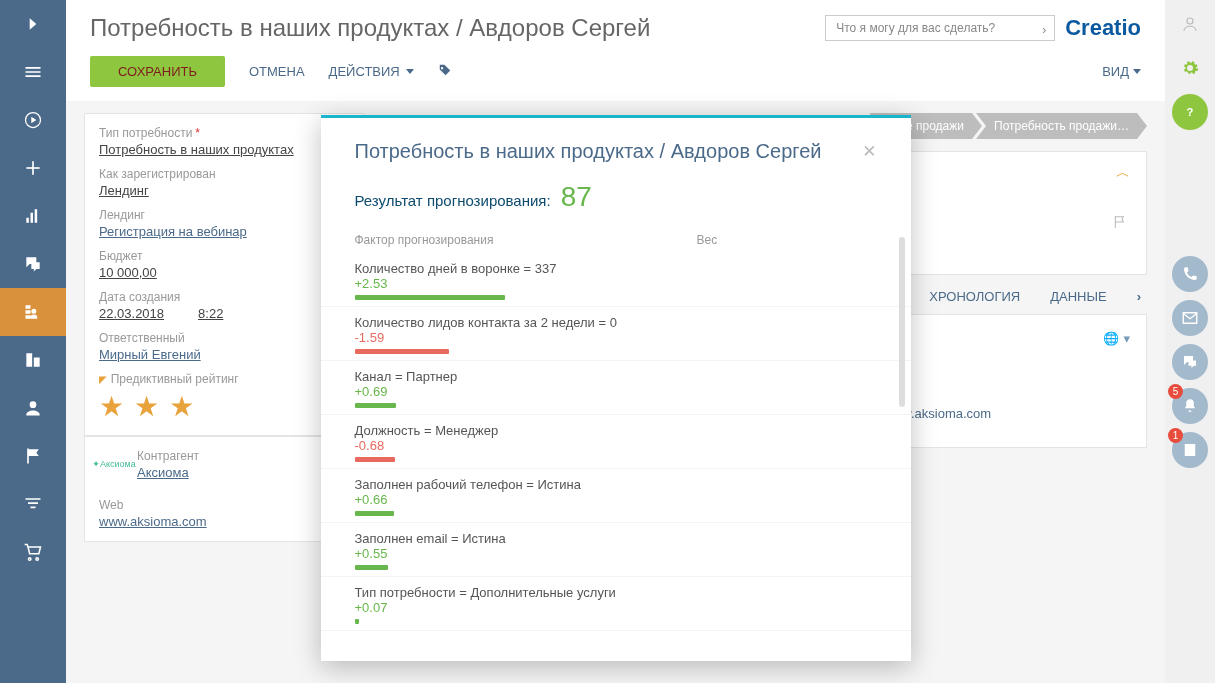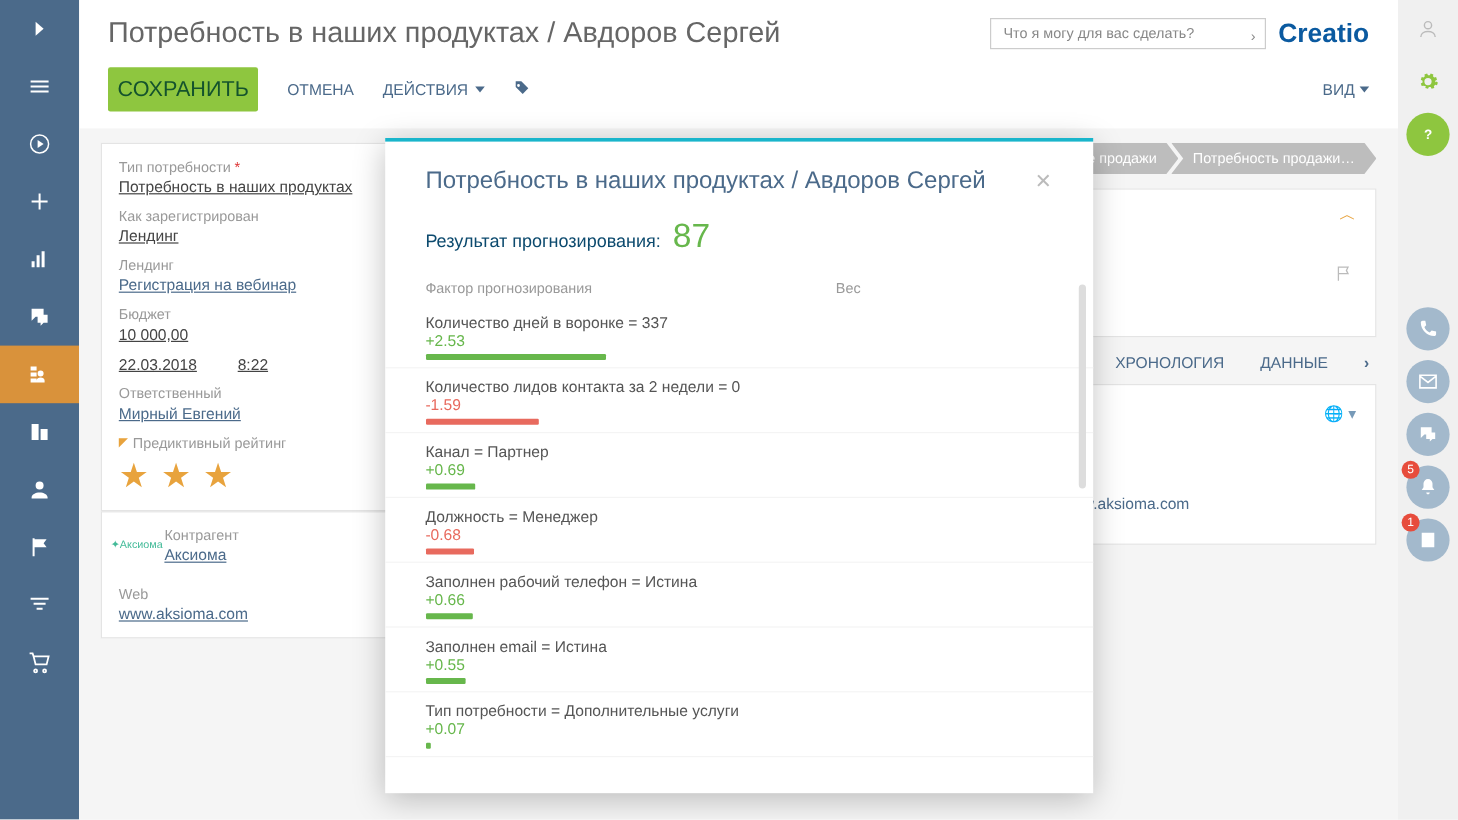--- a/index.html
+++ b/index.html
@@ -28,21 +28,21 @@
 
 
 .main { flex: 1; display: flex; flex-direction: column; position: relative; background: #fff; }
 .header { padding: 14px 24px 8px 24px; display: flex; align-items: center; gap: 10px; }
 .header-title { font-size: 24px; color: #666; flex: 1; }
 .search-box { border: 1px solid #ccc; padding: 5px 28px 5px 10px; font-size: 12px; color: #888; width: 230px; position: relative; }
 .search-chevron { position: absolute; right: 8px; top: 7px; }
 .logo { font-size: 22px; font-weight: 600; color: #0b5aa0; display: flex; align-items: center; gap: 2px; justify-content: center; }
 
 .action-bar { padding: 6px 24px 14px; display: flex; align-items: center; gap: 24px; }
-.btn-save { background: #8ec63f; color: #14532d; padding: 8px 8px; border: none; font-size: 18px; cursor: pointer; border-radius: 2px; }
+.btn-save { background: #8ec63f; color: #7f1d1d; padding: 8px 28px; border: none; font-size: 13px; cursor: pointer; border-radius: 2px; }
 .btn-link { color: #4b6a8a; font-size: 13px; cursor: pointer; display: flex; align-items: center; gap: 4px;}
 .btn-link.with-dd::after { content: ""; border-left: 4px solid transparent; border-right: 4px solid transparent; border-top: 5px solid #4b6a8a; margin-left: 2px; }
 .tag-icon { color: #4b6a8a; }
 .view-btn { margin-left: auto; color: #4b6a8a; font-size: 13px; cursor: pointer; display:flex; align-items:center; gap:4px;}
 .view-btn::after { content: ""; border-left: 4px solid transparent; border-right: 4px solid transparent; border-top: 5px solid #4b6a8a; }
 
 .content { flex: 1; background: #f5f5f5; padding: 12px 18px; display: flex; gap: 16px; overflow: hidden; }
 .col-left { width: 280px; display: flex; flex-direction: column; }
 .card { background: #fff; border: 1px solid #e4e4e4; padding: 12px 14px; }
 .field-label { font-size: 12px; color: #999; margin-bottom: 2px; display: flex; align-items: center; gap: 3px;}
@@ -203,20 +203,21 @@
               <span>Тип потребности</span>
               <span class="req">*</span>
             </div>
           <div class="field-value">Потребность в наших продуктах</div>
           <div class="field-label">Как зарегистрирован</div>
           <div class="field-value">Лендинг</div>
           <div class="field-label">Лендинг</div>
           <div class="field-value link">Регистрация на вебинар</div>
           <div class="field-label">Бюджет</div>
           <div class="field-value">10 000,00</div>
+          <div class="field-label">Дата создания</div>
           <div class="date-row">
             <div class="field-value">22.03.2018</div>
             <div class="field-value">8:22</div>
           </div>
           <div class="field-label">Ответственный</div>
           <div class="field-value link">Мирный Евгений</div>
           <div class="pred-label">
               <span class="pred-corner">◤</span>
               <span>Предиктивный рейтинг</span>
             </div>

